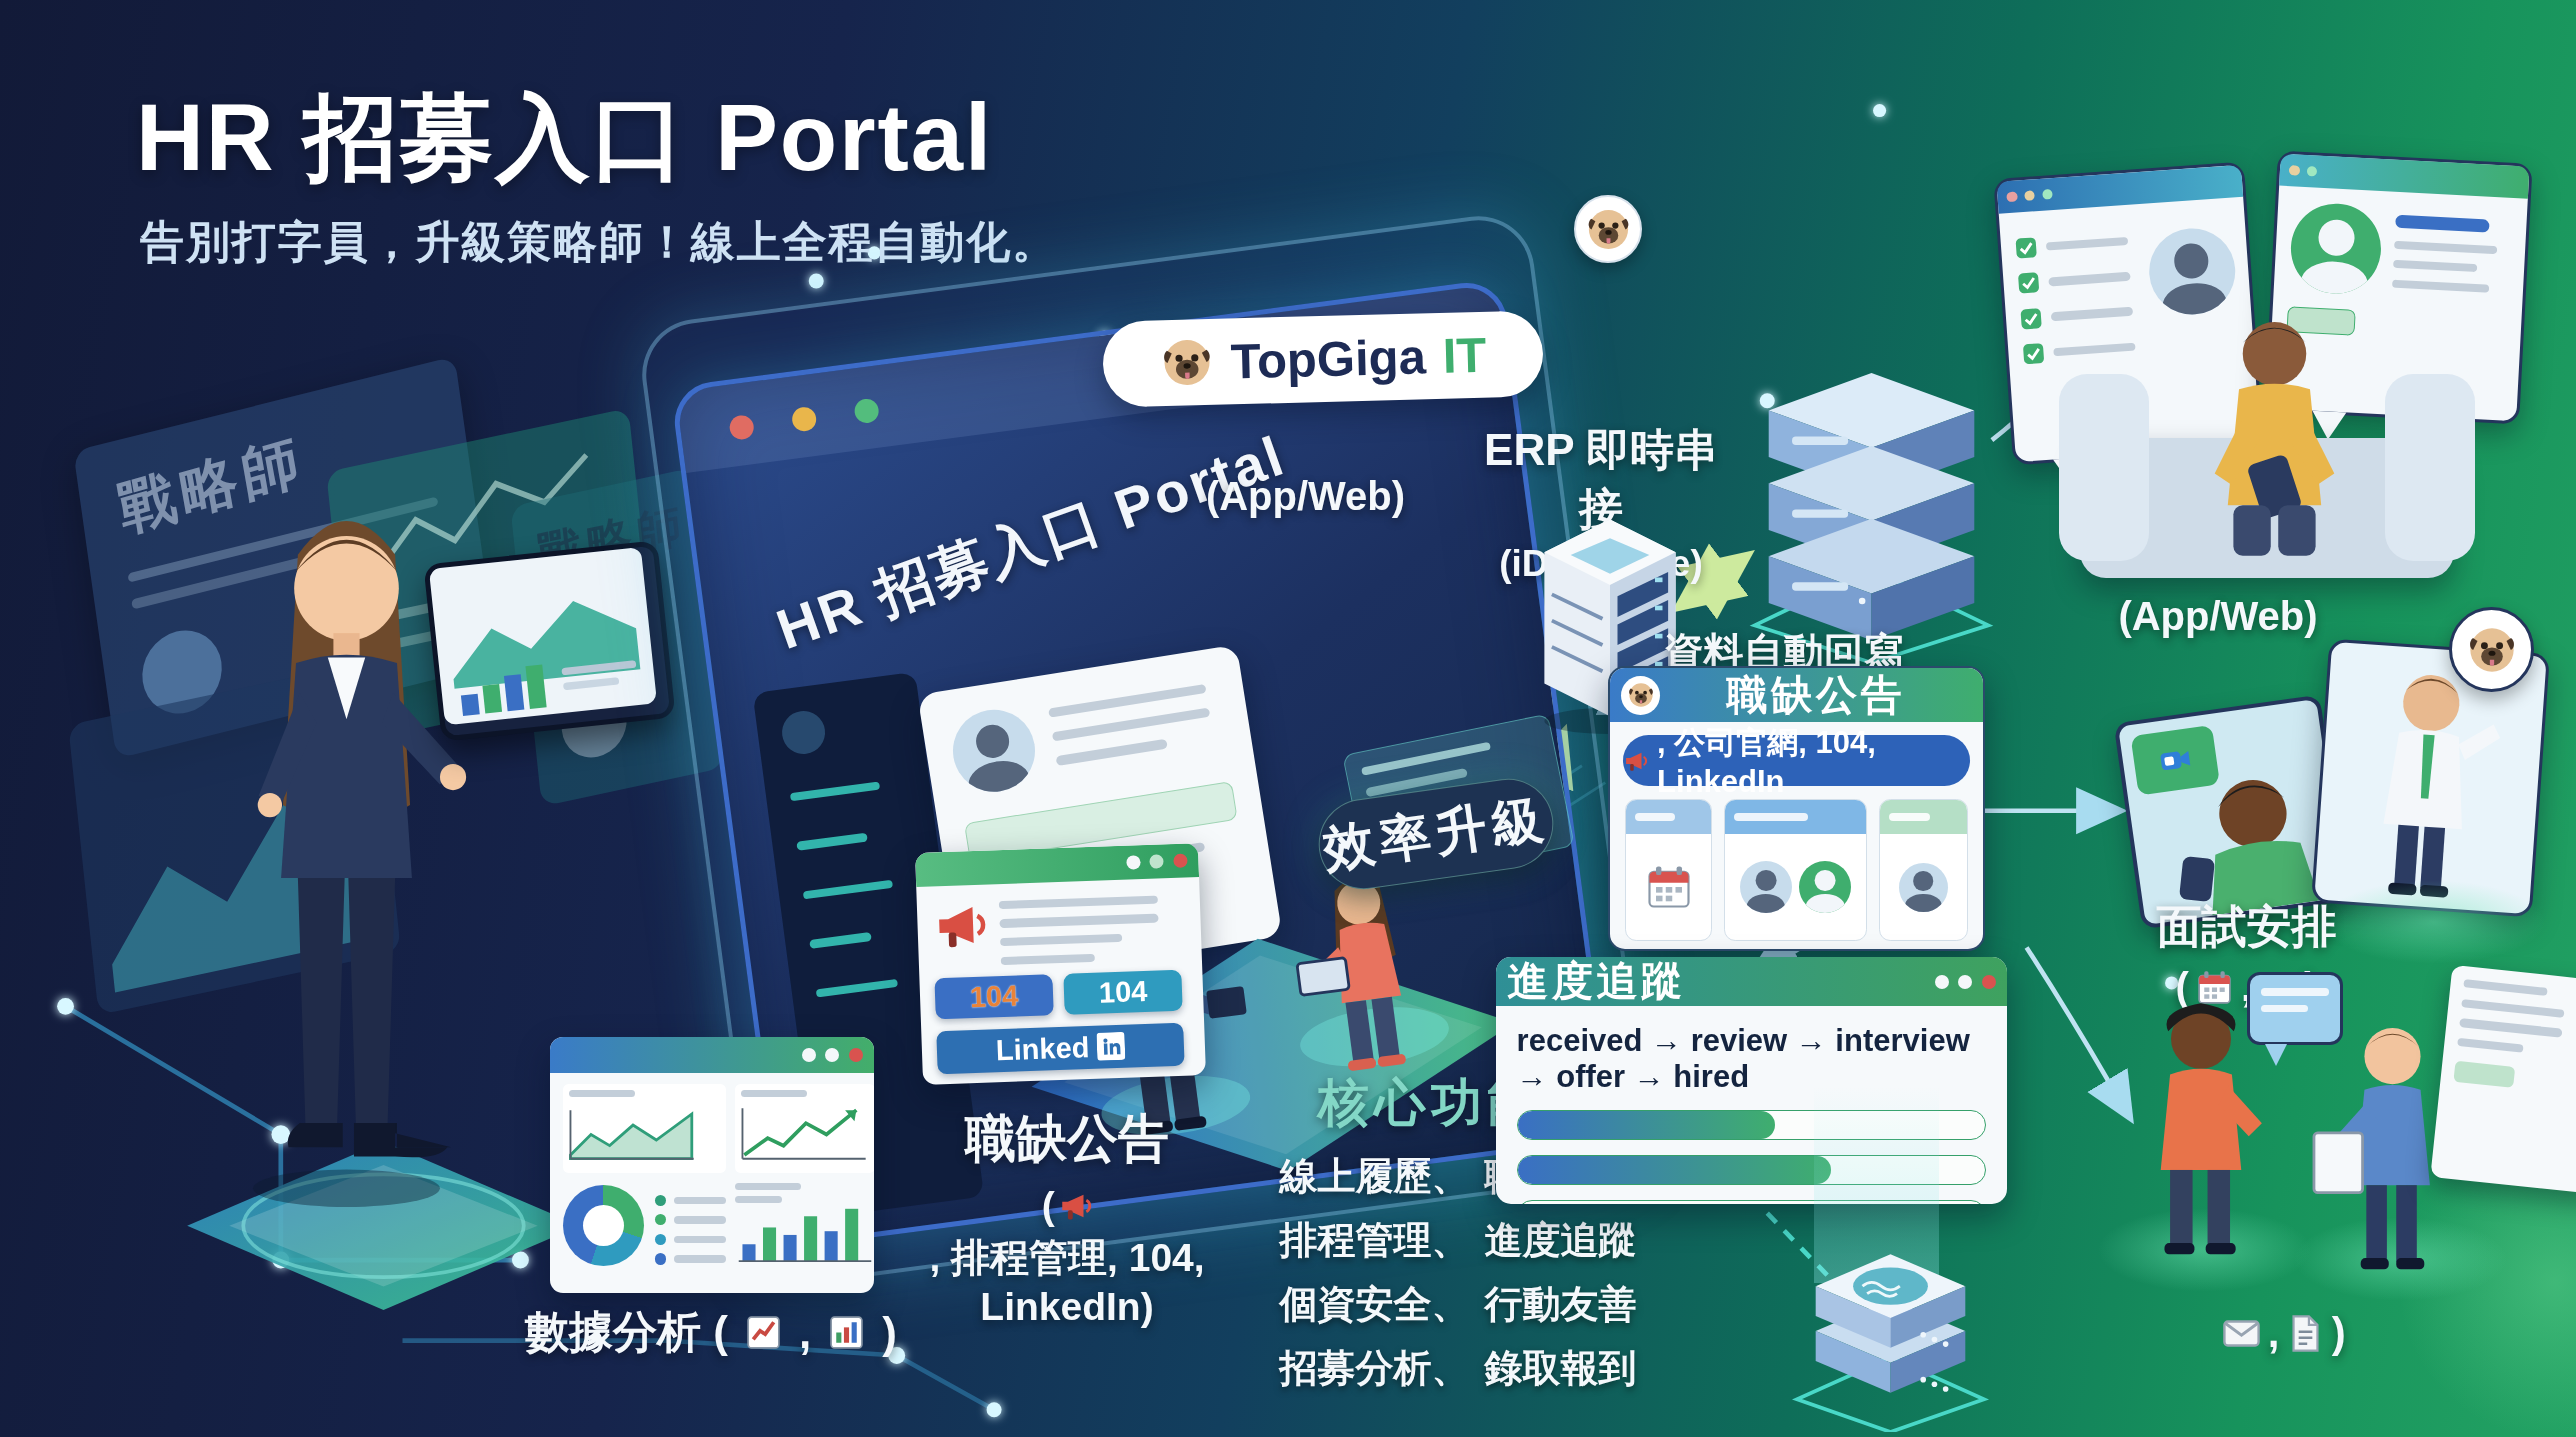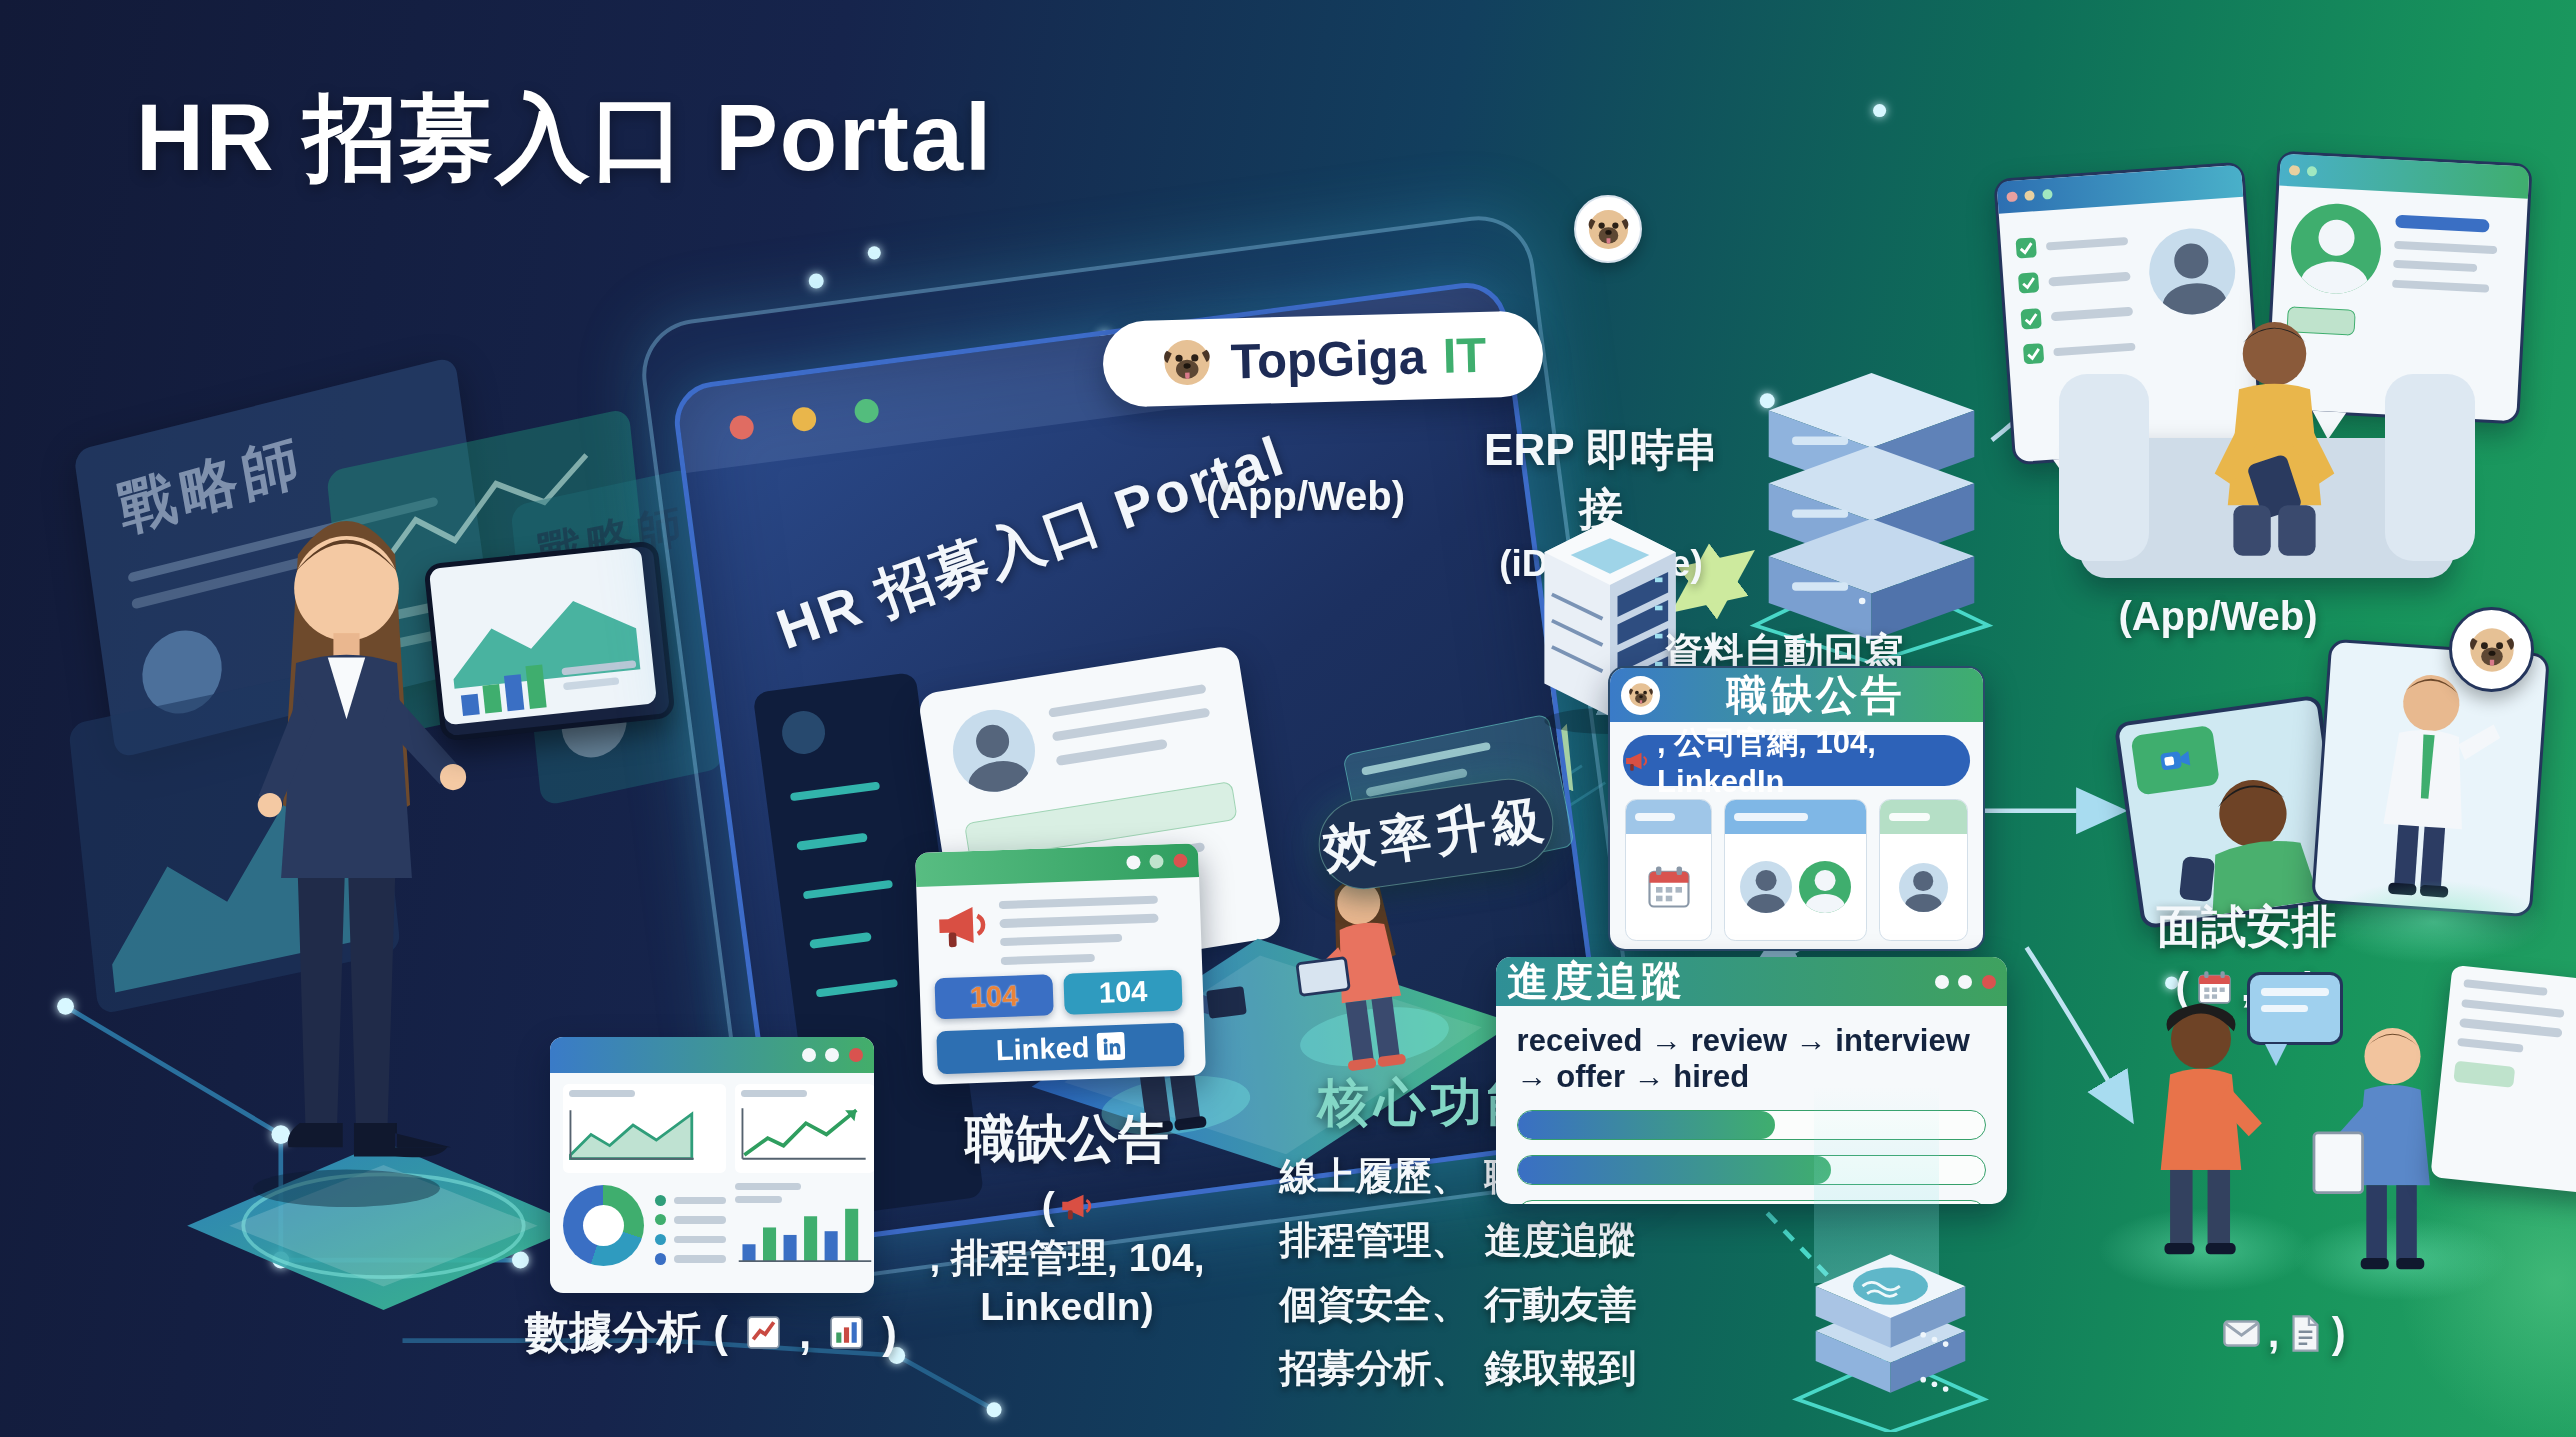--- a/index.html
+++ b/index.html
@@ -115,20 +115,21 @@
       <circle cx="1888" cy="428" r="8"></circle>
         <circle cx="2008" cy="118" r="7"></circle>
       <circle cx="2320" cy="1050" r="7"></circle>
         <circle cx="1180" cy="360" r="7"></circle>
     </g>
   </svg>
 
   <div class="abs" style="left:2396px;top:1123px;width:318px;height:318px;background:radial-gradient(circle,rgba(120,230,160,.35),rgba(120,230,160,0) 70%);"></div>
 
   <div class="abs title" style="left:136px;top:75px;">HR 招募入口 Portal</div>
+  <div class="abs subtitle" style="left:140px;top:213px;">告別打字員，升級策略師！線上全程自動化。</div>
 
   <div class="abs panel" style="left:89px;top:403px;width:393px;height:309px;background:rgba(44,74,120,.55);transform:rotate(-14deg) skewX(-6deg);box-shadow:0 9.4px 37px rgba(0,0,0,.3);">
     <div class="strat-txt" style="padding:26px 0 0 37px;transform:rotate(-2deg);">戰略師</div>
     <div style="margin:28px 37px 0;height:9.4px;border-radius:4.7px;background:rgba(170,195,220,.35);"></div>
     <div style="margin:17px 37px 0;height:9.4px;border-radius:4.7px;width:60%;background:rgba(170,195,220,.3);"></div>
     <div style="position:absolute;left:37px;bottom:28px;width:81px;height:81px;border-radius:50%;background:rgba(120,170,215,.5);"></div>
   </div>
   <div class="abs panel" style="left:337px;top:440px;width:309px;height:271px;background:rgba(28,140,115,.45);transform:rotate(-12deg) skewX(-6deg);">
     <svg width="309" height="271" viewBox="0 0 330 290">
         <polyline points="40,120 90,70 130,100 180,50 230,80 280,40" fill="none" stroke="rgba(200,235,225,.6)" stroke-width="6"></polyline>

